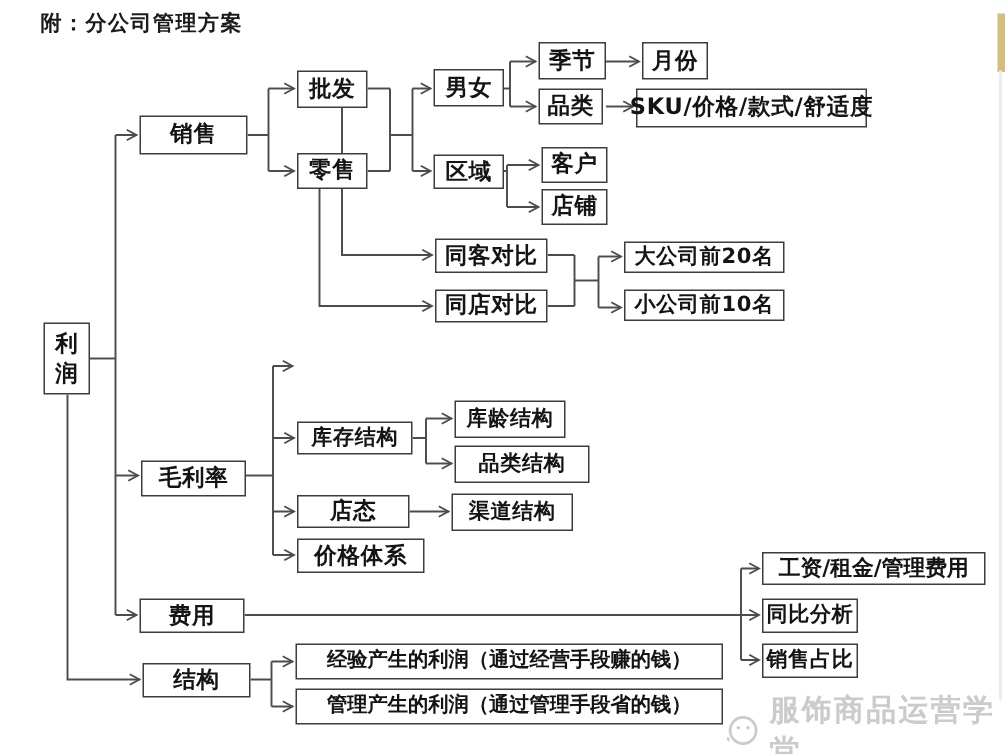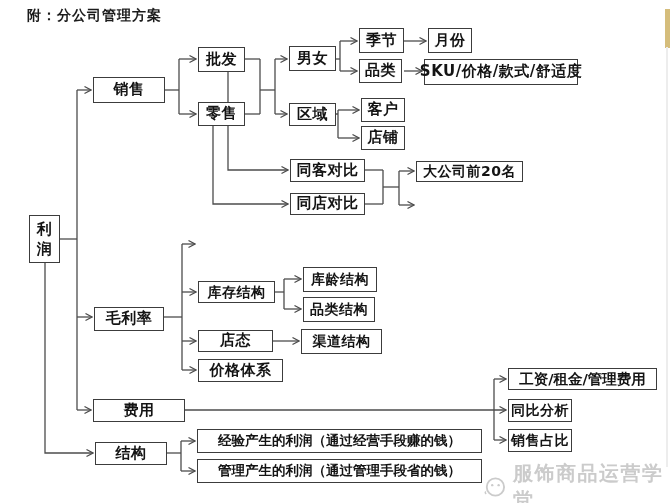--- a/index.html
+++ b/index.html
@@ -38,25 +38,25 @@
   .n-customer{left:361px;top:98px;width:44px;height:24px;}
   .n-store{left:361px;top:126px;width:44px;height:24px;}
   .n-same-customer{left:290px;top:159px;width:75px;height:23px;}
   .n-same-store{left:290px;top:193px;width:75px;height:22px;}
   .n-top20{left:416px;top:161px;width:107px;height:21px;font-size:14px;}
   .n-top10{left:416px;top:193px;width:107px;height:21px;font-size:14px;}
   .n-gross-margin{left:94px;top:295px;width:70px;height:24px;margin-top:12px;}
   .n-operation{left:197px;top:231px;width:163px;height:27px;font-size:14.5px;letter-spacing:0;}
   .n-inventory{left:198px;top:281px;width:77px;height:22px;font-size:14px;}
   .n-stock-age{left:303px;top:267px;width:74px;height:25px;font-size:14px;}
-  .n-category-structure{left:303px;top:297px;width:72px;height:25px;font-size:14px;}
+  .n-category-structure{left:303px;top:297px;width:90px;height:25px;font-size:14px;}
   .n-store-type{left:198px;top:330px;width:75px;height:22px;}
   .n-channel{left:301px;top:329px;width:81px;height:25px;font-size:14px;}
   .n-pricing{left:198px;top:359px;width:85px;height:23px;}
-  .n-expense{left:93px;top:399px;width:92px;height:23px;}
+  .n-expense{left:93px;top:399px;width:70px;height:23px;}
   .n-salary{left:508px;top:368px;width:149px;height:22px;font-size:14.5px;letter-spacing:0;}
   .n-yoy{left:508px;top:399px;width:64px;height:23px;font-size:14px;}
   .n-sales-ratio{left:508px;top:429px;width:64px;height:23px;font-size:14px;}
   .n-structure{left:95px;top:442px;width:72px;height:23px;}
   .n-exp-profit{left:197px;top:429px;width:285px;height:24px;font-size:13.5px;letter-spacing:0;}
   .n-mgmt-profit{left:197px;top:459px;width:285px;height:24px;font-size:13.5px;letter-spacing:0;}
   .watermark{
     position:absolute; left:484px; top:460px; display:flex; align-items:center;
     gap:7px; color:var(--wm); z-index:3;
   }
@@ -166,20 +166,21 @@
   <div class="node n-region">区域</div>
   <div class="node n-season">季节</div>
   <div class="node n-month">月份</div>
   <div class="node n-category">品类</div>
   <div class="node n-sku">SKU/价格/款式/舒适度</div>
   <div class="node n-customer">客户</div>
   <div class="node n-store">店铺</div>
   <div class="node n-same-customer">同客对比</div>
   <div class="node n-same-store">同店对比</div>
   <div class="node n-top20">大公司前20名</div>
+  <div class="node n-top10">小公司前10名</div>
   <div class="node n-gross-margin">毛利率</div>
   <div class="node n-inventory">库存结构</div>
   <div class="node n-stock-age">库龄结构</div>
   <div class="node n-category-structure">品类结构</div>
   <div class="node n-store-type">店态</div>
   <div class="node n-channel">渠道结构</div>
   <div class="node n-pricing">价格体系</div>
   <div class="node n-expense">费用</div>
   <div class="node n-salary">工资/租金/管理费用</div>
   <div class="node n-yoy">同比分析</div>

